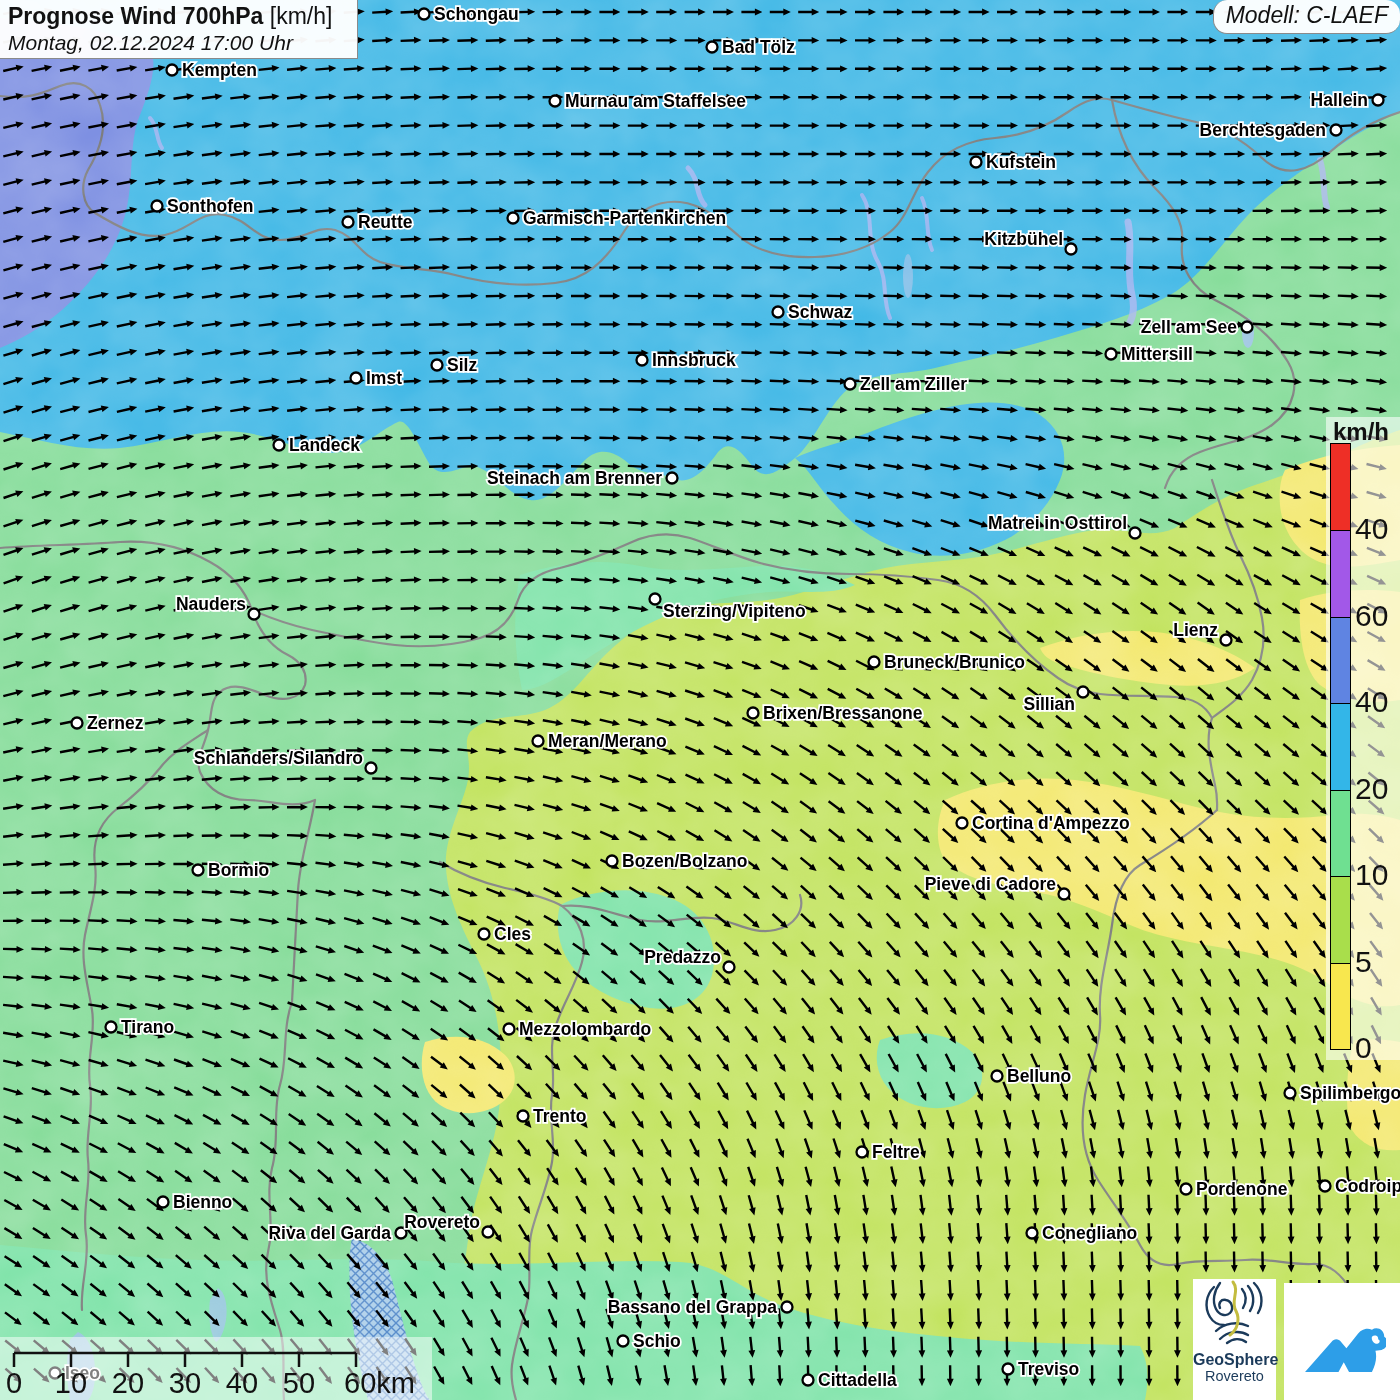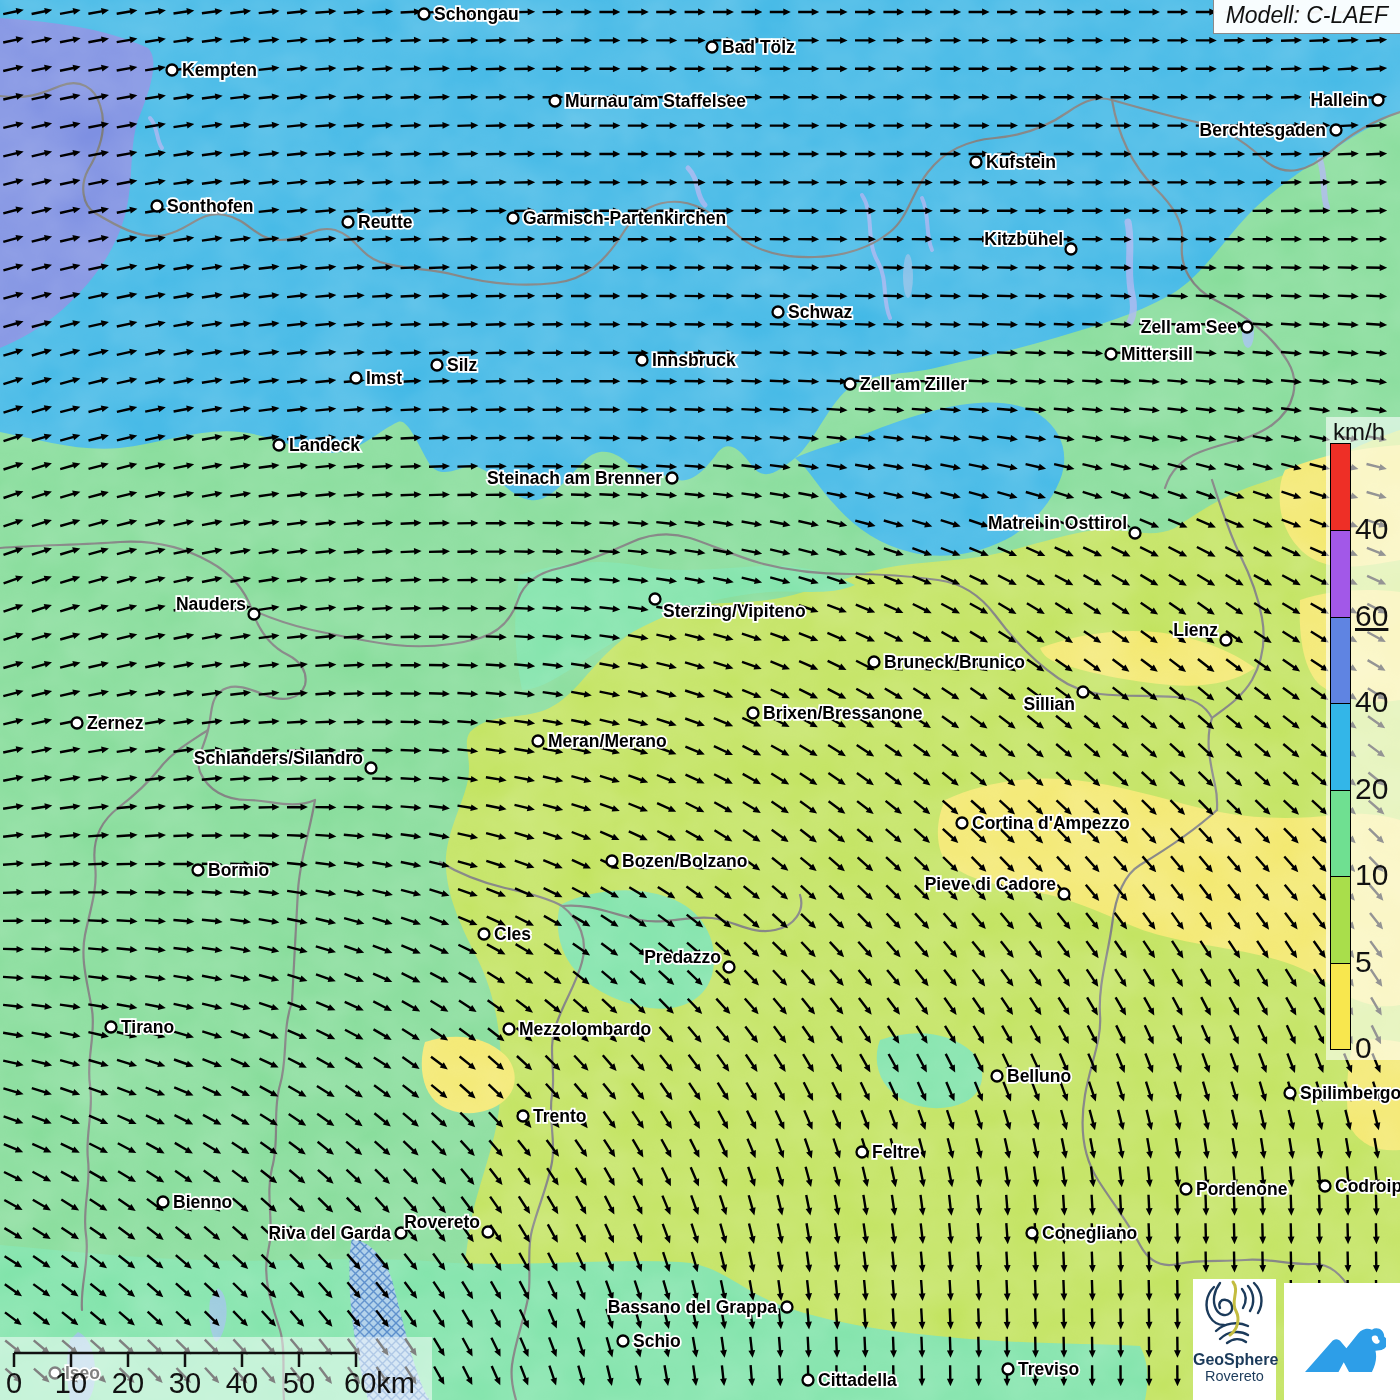--- a/index.html
+++ b/index.html
@@ -7,23 +7,23 @@
          font-family:"Liberation Sans",sans-serif;}
   #map{position:absolute;left:0;top:0;z-index:0;}
   .panel{position:absolute;z-index:3;color:#111;}
   .title-panel{left:0;top:0;width:358px;height:59px;background:rgba(255,255,255,0.96);
                border-right:1px solid #8a8a8a;border-bottom:1px solid #8a8a8a;padding:3px 0 0 8px;box-sizing:border-box;}
   .title-line1{font-size:23px;line-height:27px;white-space:nowrap;}
   .title-line1 .t-bold{font-weight:bold;}
   .title-line1 .t-unit{font-weight:normal;}
   .title-line2{font-size:21px;font-style:italic;line-height:25px;white-space:nowrap;}
   .model-panel{right:0;top:0;background:rgba(255,255,255,0.96);border-left:1px solid #8a8a8a;
-               border-bottom:1px solid #8a8a8a;padding:2px 12px 4px 12px;font-size:23px;font-style:italic;}
+               border-bottom:1px solid #8a8a8a;padding:2px 12px 4px 12px;font-size:23px;font-style:italic;border-radius:14px;}
   .legend-panel{left:1326px;top:417px;width:74px;height:643px;background:rgba(255,255,255,0.58);}
-  .legend-unit{position:absolute;top:1px;left:7px;font-size:24px;}
+  .legend-unit{position:absolute;top:1px;left:7px;font-size:24px;font-weight:bold;}
   .legend-bar{position:absolute;left:4px;top:26px;width:19px;height:605px;border:1.3px solid #000;box-sizing:content-box;}
   .legend-seg{width:100%;box-sizing:border-box;}
   .legend-seg + .legend-seg{border-top:1.3px solid #000;}
   .legend-tick{position:absolute;left:29px;font-size:30px;line-height:36px;}
   .scalebar-panel{left:0;top:1337px;width:432px;height:63px;background:rgba(255,255,255,0.5);}
   .logo-box{position:absolute;z-index:3;background:#fff;}
   .geosphere-box{left:1193px;top:1279px;width:83px;height:121px;text-align:center;}
   .gs-name{font-size:16px;font-weight:bold;color:#1b3a5a;line-height:17px;margin-top:2px;}
   .gs-country{font-size:14.5px;color:#1b3a5a;line-height:16px;}
   .partner-box{left:1284px;top:1283px;width:116px;height:117px;}
@@ -200,36 +200,40 @@
         <text x="633" y="1347" text-anchor="start" font-size="17.5" font-weight="bold" fill="#000" stroke="#fff" stroke-width="3.4" paint-order="stroke" font-family="&quot;Liberation Sans&quot;,sans-serif">Schio</text>
         <circle cx="1008" cy="1369" r="5.5" fill="#fff" stroke="#000" stroke-width="2.3"></circle>
         <text x="1018" y="1375" text-anchor="start" font-size="17.5" font-weight="bold" fill="#000" stroke="#fff" stroke-width="3.4" paint-order="stroke" font-family="&quot;Liberation Sans&quot;,sans-serif">Treviso</text>
         <circle cx="808" cy="1380" r="5.5" fill="#fff" stroke="#000" stroke-width="2.3"></circle>
         <text x="818" y="1386" text-anchor="start" font-size="17.5" font-weight="bold" fill="#000" stroke="#fff" stroke-width="3.4" paint-order="stroke" font-family="&quot;Liberation Sans&quot;,sans-serif">Cittadella</text>
         <circle cx="55" cy="1373" r="5.5" fill="#fff" stroke="#000" stroke-width="2.3"></circle>
         <text x="65" y="1379" text-anchor="start" font-size="17.5" font-weight="bold" fill="#000" stroke="#fff" stroke-width="3.4" paint-order="stroke" font-family="&quot;Liberation Sans&quot;,sans-serif">Iseo</text>
       </g>
     </svg>
 
+  <div class="panel title-panel">
+    <div class="title-line1"><span class="t-bold">Prognose Wind 700hPa</span><span class="t-unit"> [km/h]</span></div>
+    <div class="title-line2">Montag, 02.12.2024 17:00 Uhr</div>
+  </div>
 
   <div class="panel model-panel">Modell: C-LAEF</div>
 
   <div class="panel legend-panel">
     <div class="legend-unit">km/h</div>
     <div class="legend-bar" id="legend-bar">
         <div class="legend-seg" style="height: 86.4286px; background: rgb(238, 47, 38);"></div>
         <div class="legend-seg" style="height: 86.4286px; background: rgb(162, 88, 232);"></div>
         <div class="legend-seg" style="height: 86.4286px; background: rgb(95, 132, 226);"></div>
         <div class="legend-seg" style="height: 86.4286px; background: rgb(51, 182, 232);"></div>
         <div class="legend-seg" style="height: 86.4286px; background: rgb(111, 224, 145);"></div>
         <div class="legend-seg" style="height: 86.4286px; background: rgb(169, 222, 75);"></div>
         <div class="legend-seg" style="height: 86.4286px; background: rgb(248, 231, 78);"></div>
       </div>
   <div class="legend-tick" style="top: 94.4286px;">40</div>
-      <div class="legend-tick" style="top: 180.857px; text-decoration: underline;">60</div>
+      <div class="legend-tick" style="top: 180.857px;">60</div>
       <div class="legend-tick" style="top: 267.286px;">40</div>
       <div class="legend-tick" style="top: 353.714px;">20</div>
       <div class="legend-tick" style="top: 440.143px;">10</div>
       <div class="legend-tick" style="top: 526.571px;">5</div>
       <div class="legend-tick" style="top: 613px;">0</div>
     </div>
 
   <div class="panel scalebar-panel">
     <svg id="scalebar-svg" width="432" height="63">
         <line x1="14" y1="16" x2="356" y2="16" stroke="#111" stroke-width="2.5"></line>

